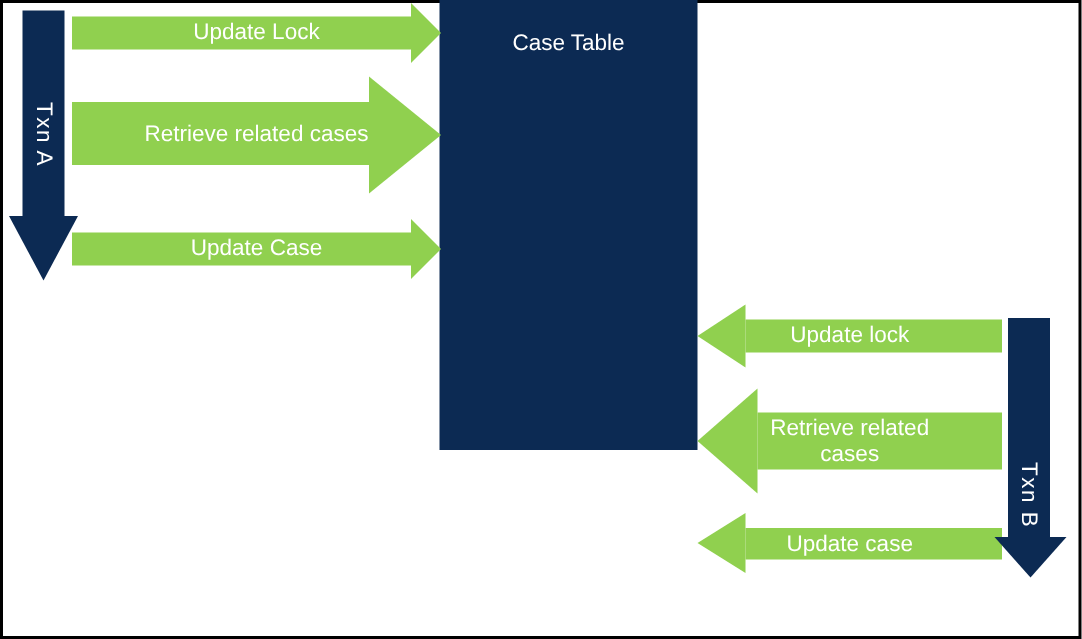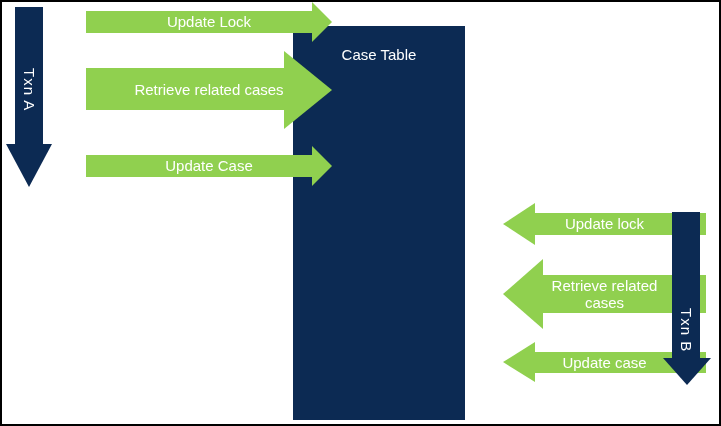--- a/index.html
+++ b/index.html
@@ -13,29 +13,29 @@
   body{font-family:"Liberation Sans", sans-serif;}
   .canvas{
     position:relative;
     width:721px;height:426px;
     background:var(--background);
     box-shadow:inset 0 0 0 2px var(--frame);
     overflow:hidden;
   }
   
   .case-table{
-    position:absolute;left:293px;top:26px;width:172px;height:394px;
+    position:absolute;left:293px;top:0;width:172px;height:300px;
     background:var(--navy);
   }
   .case-table-title{
     position:absolute;left:0;right:0;top:20px;
     text-align:center;color:var(--label-text);font-size:15px;line-height:18px;
   }
   
-  .harrow{position:absolute;margin-left:38px;}
+  .harrow{position:absolute;}
   .hbody{position:absolute;background:var(--green);}
   .hhead{position:absolute;width:0;height:0;}
   .hlabel{
     position:absolute;inset:0;display:flex;align-items:center;justify-content:center;
     color:var(--label-text);font-size:15px;line-height:1.15;text-align:center;
   }
   .hlabel span{display:block;}
   
   .a1{left:48px;top:2px;width:246px;height:40px;}
   .a1 .hbody{left:0;top:9px;width:226px;height:22px;}

